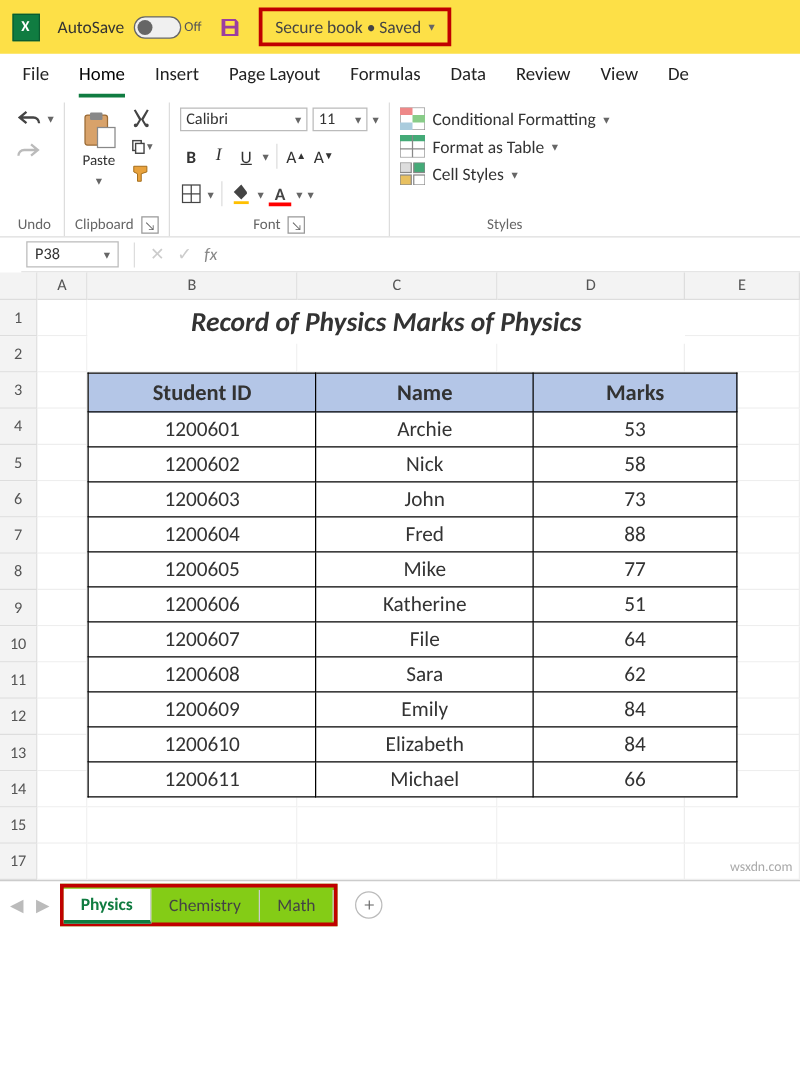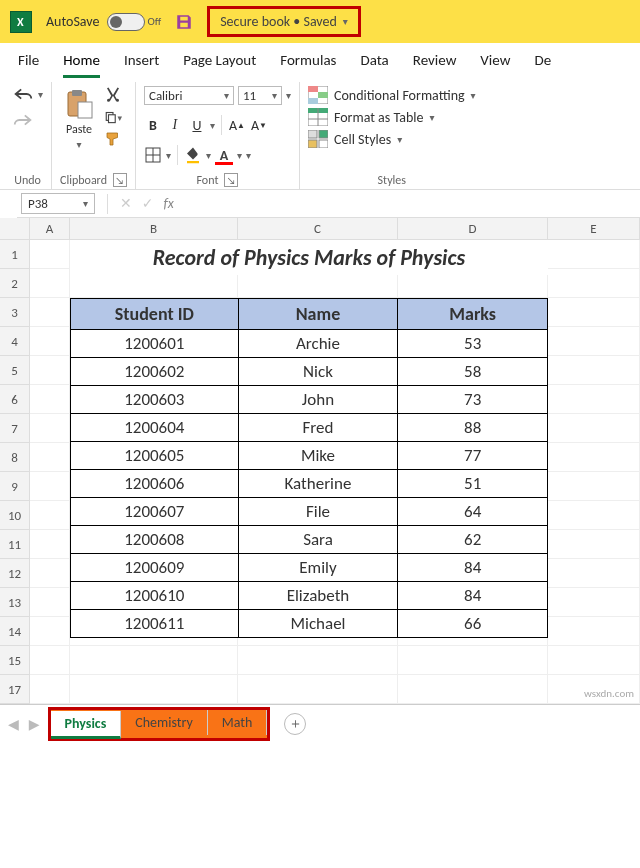--- a/index.html
+++ b/index.html
@@ -24,21 +24,21 @@
     
     .ribbon { display:flex; border-bottom: 1px solid #ddd; padding: 4px 4px 0; background:#fff; align-items:stretch;}
     .ribbon-group { border-right: 1px solid #ddd; display:flex; flex-direction:column; justify-content:space-between; padding: 4px 8px 2px; }
     .ribbon-group:last-child { border-right:none; }
     .rg-label { font-size:12px; color:#666; text-align:center; padding-top:4px; display:flex; align-items:center; justify-content:center; gap:6px;}
     .rg-body { display:flex; align-items:flex-start; gap:6px; }
     .big-btn { display:flex; flex-direction:column; align-items:center; gap:2px; font-size:12px; padding: 2px 4px; cursor:pointer;}
     .mini-row { display:flex; gap:4px; align-items:center; margin-bottom:4px;}
     .mini-icon { width:18px; height:18px; display:inline-flex; align-items:center; justify-content:center; font-size:14px;}
     .sel { border:1px solid #bbb; background:#fff; font-size:13px; padding:1px 4px; display:flex; align-items:center; justify-content:space-between; }
-    .font-name { width:90px; }
+    .font-name { width:102px; }
     .font-size { width:44px; }
     .dd { font-size:10px; color:#666; }
     .dlg { width:14px; height:14px; border:1px solid #999; display:inline-flex; align-items:center; justify-content:center; font-size:10px; color:#666;}
     .styles-list div { display:flex; align-items:center; gap:6px; font-size:14px; margin-bottom:4px; cursor:pointer; }
     
     
     .formula-row { display:flex; align-items:center; border-bottom:1px solid #ddd; padding:3px 4px; gap:4px;margin-left:17px;}
     .namebox { border:1px solid #bbb; width:74px; padding:2px 6px; font-size:13px; display:flex; justify-content:space-between; align-items:center;}
     .fx-controls { display:flex; align-items:center; gap:10px; color:#888; font-size:14px; padding:0 6px;}
     .fx-controls .dis { color:#ccc; }
@@ -54,21 +54,21 @@
     
     .sheet-title { font-family: Calibri, sans-serif; font-weight:bold; font-style:italic; font-size:22px; text-align:center; padding:4px 0; }
     .data-table { border-collapse: collapse; }
     .data-table th, .data-table td { border:1.5px solid #000; text-align:center; font-family: Calibri,sans-serif; }
     .data-table th { background:#b4c6e7; font-weight:bold; font-size:18px; padding:4px 0;}
     .data-table td { font-size:17px; padding:3px 0;}
     
     
     .sheet-tabs-row { display:flex; align-items:center; border-top:1px solid #ccc; padding:2px 4px; font-size:14px; gap:0;}
     .nav-arrows { display:flex; gap:10px; color:#bbb; padding:0 8px 0 4px; align-items:center;}
-    .sheet-tabs { display:flex; align-items:flex-start; border:3px solid #c00000; padding:0; background:#f97316;}
+    .sheet-tabs { display:flex; align-items:center; border:3px solid #c00000; padding:0; background:#84cc16;}
     .stab { padding:4px 14px; border-right:1px solid #ccc; color:#444; cursor:pointer; }
     .stab.active { color:#107c41; font-weight:bold; border-bottom: 3px solid #107c41; background:#fff; position:relative; top:1px;}
     .newtab { width:22px; height:22px; border:1px solid #bbb; border-radius:50%; display:flex; align-items:center; justify-content:center; margin-left:14px; color:#666; cursor:pointer;}
     
     .watermark { position:absolute; right:6px; bottom:4px; font-size:11px; color:#aaa;}
     
     .vsep { width:1px; background:#ddd; height:20px; margin:0 2px;}
     svg { display:block; }
   </style>
 </head>
@@ -401,21 +401,21 @@
         <div></div>
         <div></div>
         <div></div>
         <div></div>
         <div></div>
       </div>
   </div>
 
   <div class="sheet-title" style="position:absolute; top:0; left:70px; width:478px; background:#fff;">Record of Physics Marks of Physics</div>
 
-  <table class="data-table" style="position:absolute; top:58px; left:70px; width:478px; background:#fff;">
+  <table class="data-table" style="position:absolute; top:58px; left:70px; width:520px; background:#fff;">
     <colgroup>
         <col style="width:168px">
         <col style="width:160px">
         <col style="width:150px">
       </colgroup>
     <thead>
         <tr>
       <th>Student ID</th>
       <th>Name</th>
       <th>Marks</th>

